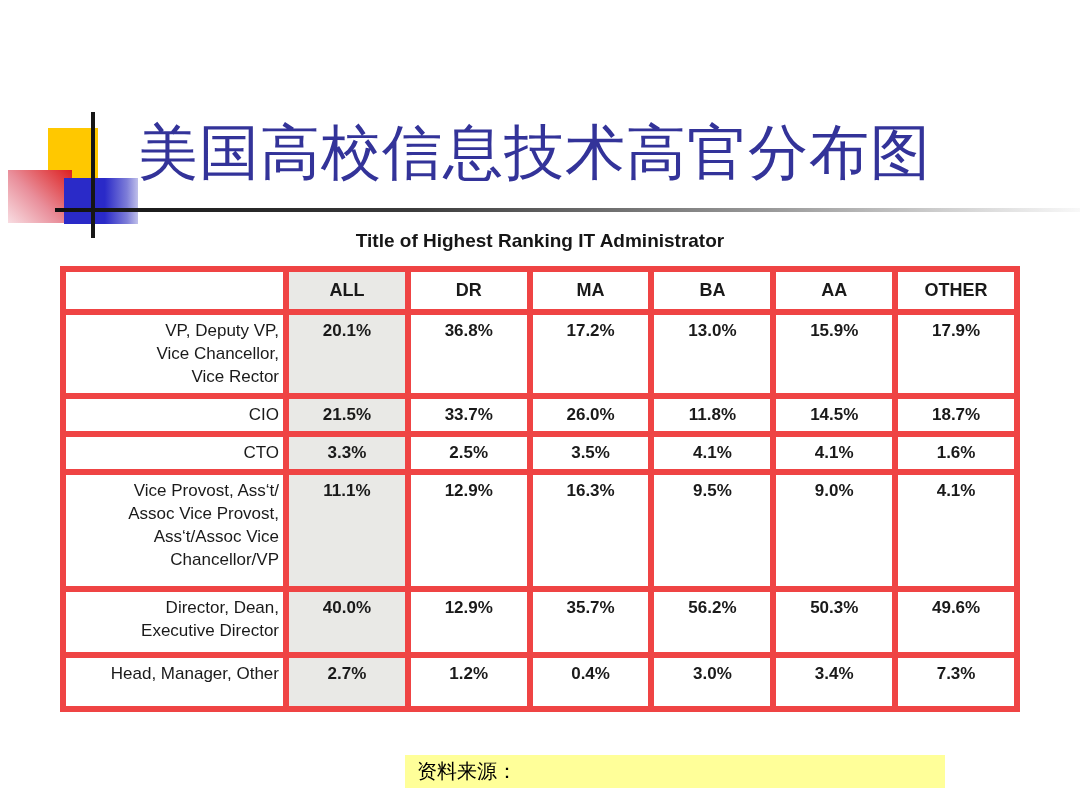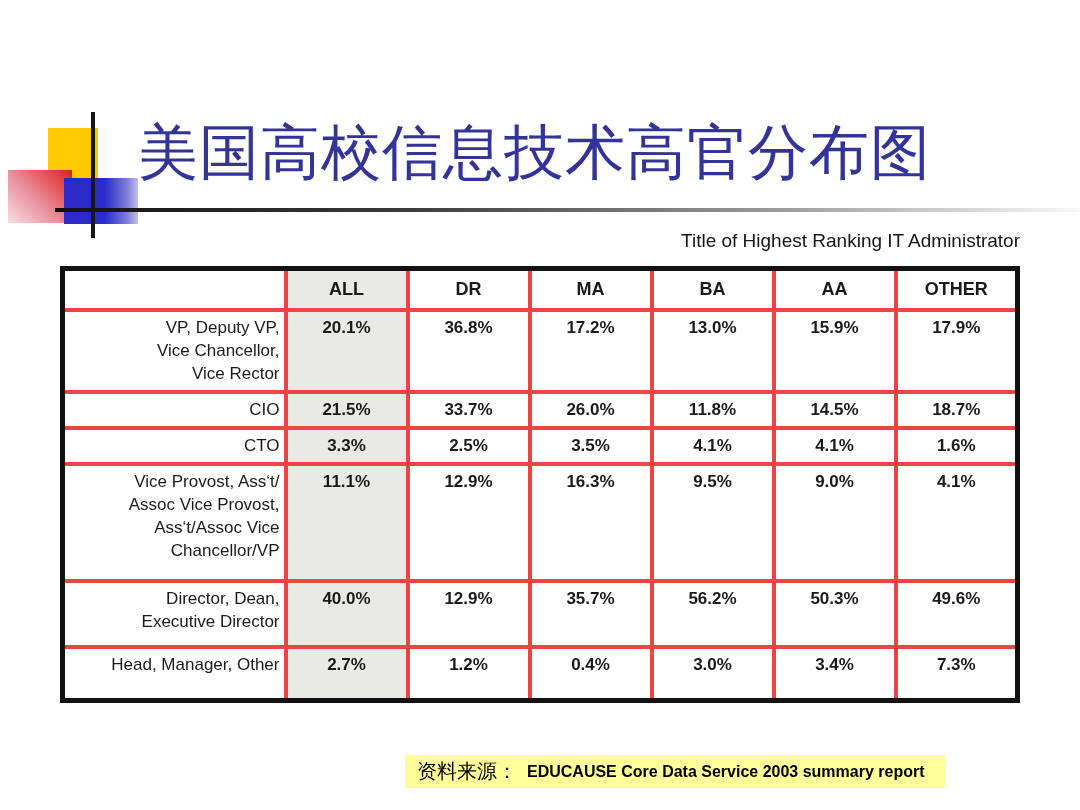--- a/index.html
+++ b/index.html
@@ -17,31 +17,31 @@
   .deco-hline{position:absolute;left:55px;top:208px;width:1025px;height:4px;z-index:4;
     background:linear-gradient(to right,#101010 0%,#3c3c3c 35%,#9a9a9a 70%,#e9e9e9 95%,#f8f8f8 100%);}
   
   .slide-title{
     position:absolute;left:138px;top:113px;width:900px;
     font-family:Liberation Mono, monospace;
     font-size:60px;font-weight:400;letter-spacing:1px;color:#333399;white-space:nowrap;z-index:5;
   }
   
   .table-caption{
-    position:absolute;left:60px;top:230px;width:960px;text-align:right;
-    font-size:19px;font-weight:normal;color:#161616;letter-spacing:0px;
+    position:absolute;left:60px;top:230px;width:960px;text-align:center;
+    font-size:19px;font-weight:bold;color:#161616;letter-spacing:0px;
   }
   
   .tbl-wrap{position:absolute;left:60px;top:266px;width:960px;}
   table.data{
     width:960px;border-collapse:collapse;table-layout:fixed;
     border:5px solid #111111;background:#ffffff;
     font-size:17px;color:#1a1a1a;
   }
-  table.data th,table.data td{border:4px solid #ef4444;padding:0;}
+  table.data th,table.data td{border:6px solid #ef4444;padding:0;}
   table.data thead th{
     height:37px;font-size:18px;font-weight:bold;text-align:center;vertical-align:middle;
     border-bottom:3px solid #111111;
   }
   table.data td.row-label{
     text-align:right;vertical-align:top;padding:5px 4px 4px 9px;
     white-space:pre-line;line-height:1.35;
   }
   table.data td.cell{text-align:center;vertical-align:top;padding-top:6px;font-weight:bold;}
   .all-col{background:#e9e9e6;}
@@ -158,14 +158,13 @@
           <td class="cell">3.0%</td>
           <td class="cell">3.4%</td>
           <td class="cell">7.3%</td>
         </tr>
       </tbody>
   </table>
 </div>
 
 <div class="source-note">
   <span class="source-prefix">资料来源：</span>
-  <span class="source-text">EDUCAUSE Core Data Service 2003 summary report</span>
 </div>
 
 </body></html>

